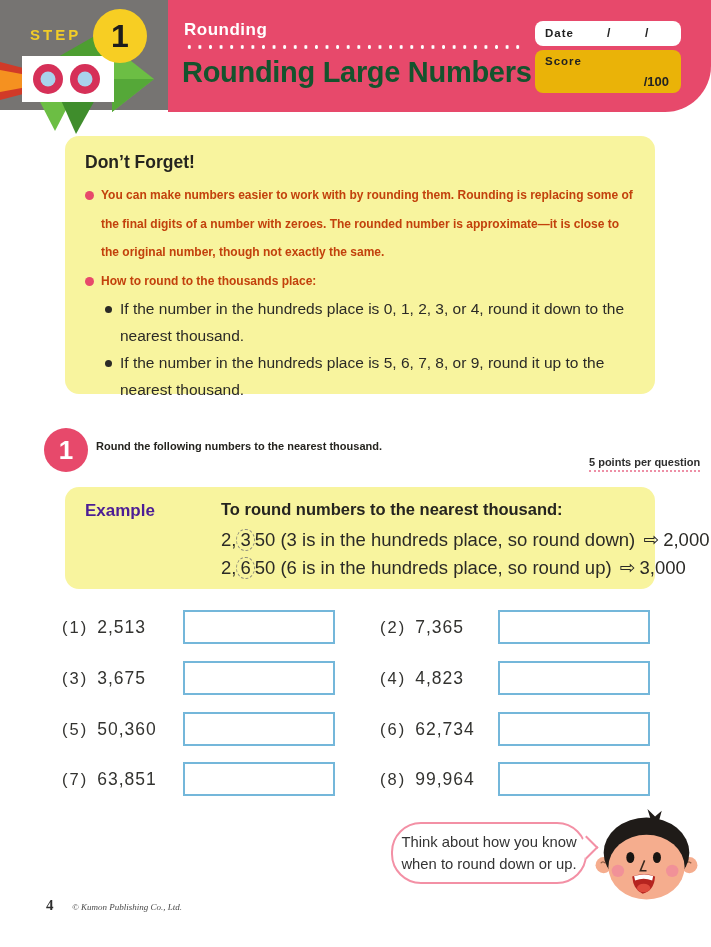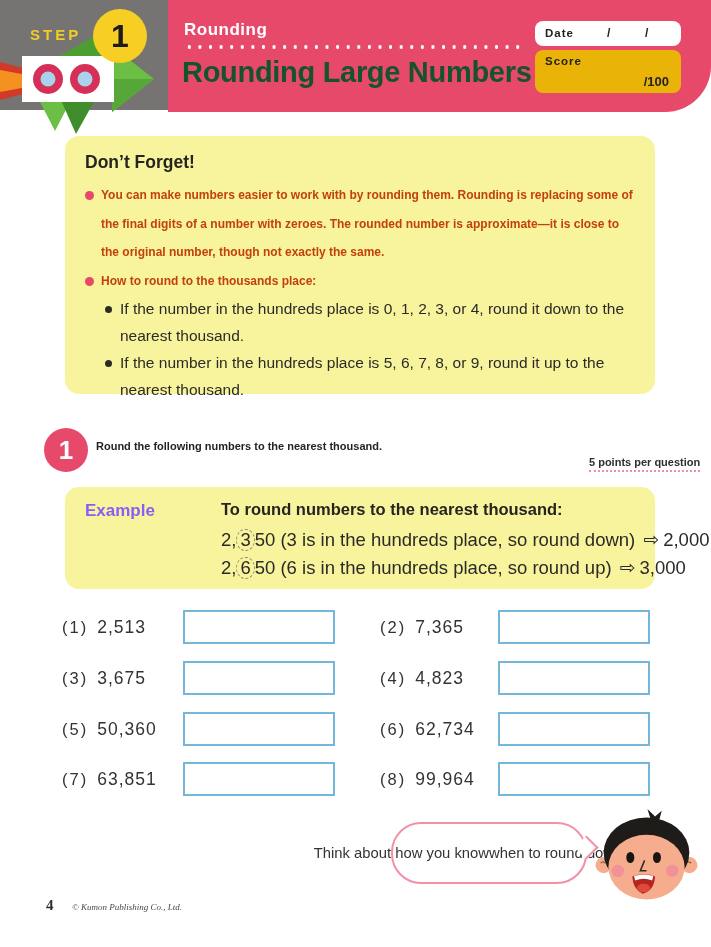--- a/index.html
+++ b/index.html
@@ -36,36 +36,36 @@
   .sub-bullets { margin-left:20px; }
   .sub-text { font-size:15.5px; line-height:27px; color:#2b2a26; max-width:516px; }
 
   
   .q-badge { position:absolute; left:44px; top:428px; width:44px; height:44px; border-radius:50%; background:#E7496B; color:#fff; font-weight:bold; font-size:26px; display:flex; align-items:center; justify-content:center; }
   .q-title { position:absolute; left:96px; top:440px; font-size:11px; font-weight:bold; color:#25241f; }
   .q-points { position:absolute; left:589px; top:456px; font-size:11px; font-weight:bold; color:#2e2e2e; border-bottom:2px dotted #ED8FA6; padding-bottom:2px; white-space:nowrap; }
 
   
   .ex-panel { left:65px; top:487px; width:590px; height:102px; padding:13px 14px 0 20px; display:flex; }
-  .ex-label { flex:0 0 88px; font-size:17px; font-weight:bold; color:#8b5cf6; padding-top:1px; }
+  .ex-label { flex:0 0 88px; font-size:17px; font-weight:bold; color:#4c1d95; padding-top:1px; }
   .ex-body { flex:1;margin-left:48px; }
   .ex-heading { font-size:16.5px; font-weight:bold; color:#25241f; margin-bottom:7px; }
   .ex-line { font-size:18.5px; color:#2b2a26; line-height:28px; white-space:nowrap; }
   .circled { display:inline-block; border:1.5px dashed #8f8f7d; border-radius:50%; padding:0 3px; line-height:20px; }
   .ex-arrow { display:inline-block; margin:0 4px 0 8px; font-size:19px; color:#2b2a26; }
 
   
   .prob { position:absolute; display:flex; align-items:center; height:34px; }
   .p-label { font-size:16.5px; color:#333330; white-space:nowrap; }
   .p-paren { letter-spacing:2px; }
   .p-value { font-size:17.5px; letter-spacing:1px; margin-left:9px; color:#333330; }
   .answer-box { position:absolute; width:152px; height:34px; background:#fff; border:2px solid #74B7DA; }
 
   
-  .hint-bubble { position:absolute; left:391px; top:822px; width:196px; height:62px; background:#fff; border:2.5px solid #F390A5; border-radius:30px; display:flex; flex-direction:row; justify-content:center; align-items:center; }
+  .hint-bubble { position:absolute; left:391px; top:822px; width:196px; height:62px; background:#fff; border:2.5px solid #F390A5; border-radius:30px; display:flex; flex-direction:column; justify-content:center; align-items:center; }
   .hint-line { font-size:14.8px; line-height:22px; color:#333; white-space:nowrap; }
   .bubble-tail { position:absolute; left:578px; top:839px; width:17px; height:17px; background:#fff; border-top:2.5px solid #F390A5; border-right:2.5px solid #F390A5; transform:rotate(45deg); }
   .face-svg { position:absolute; left:594px; top:808px; width:105px; height:100px; }
 
   
   .footer-page { position:absolute; left:46px; top:897px; font-family:"Liberation Serif","DejaVu Serif",serif; font-size:15px; font-weight:bold; color:#2e2e2e; }
   .footer-copy { position:absolute; left:72px; top:902px; font-family:"Liberation Serif","DejaVu Serif",serif; font-style:italic; font-size:9px; color:#4a4a4a; }
 </style>
 </head>
 <body>

